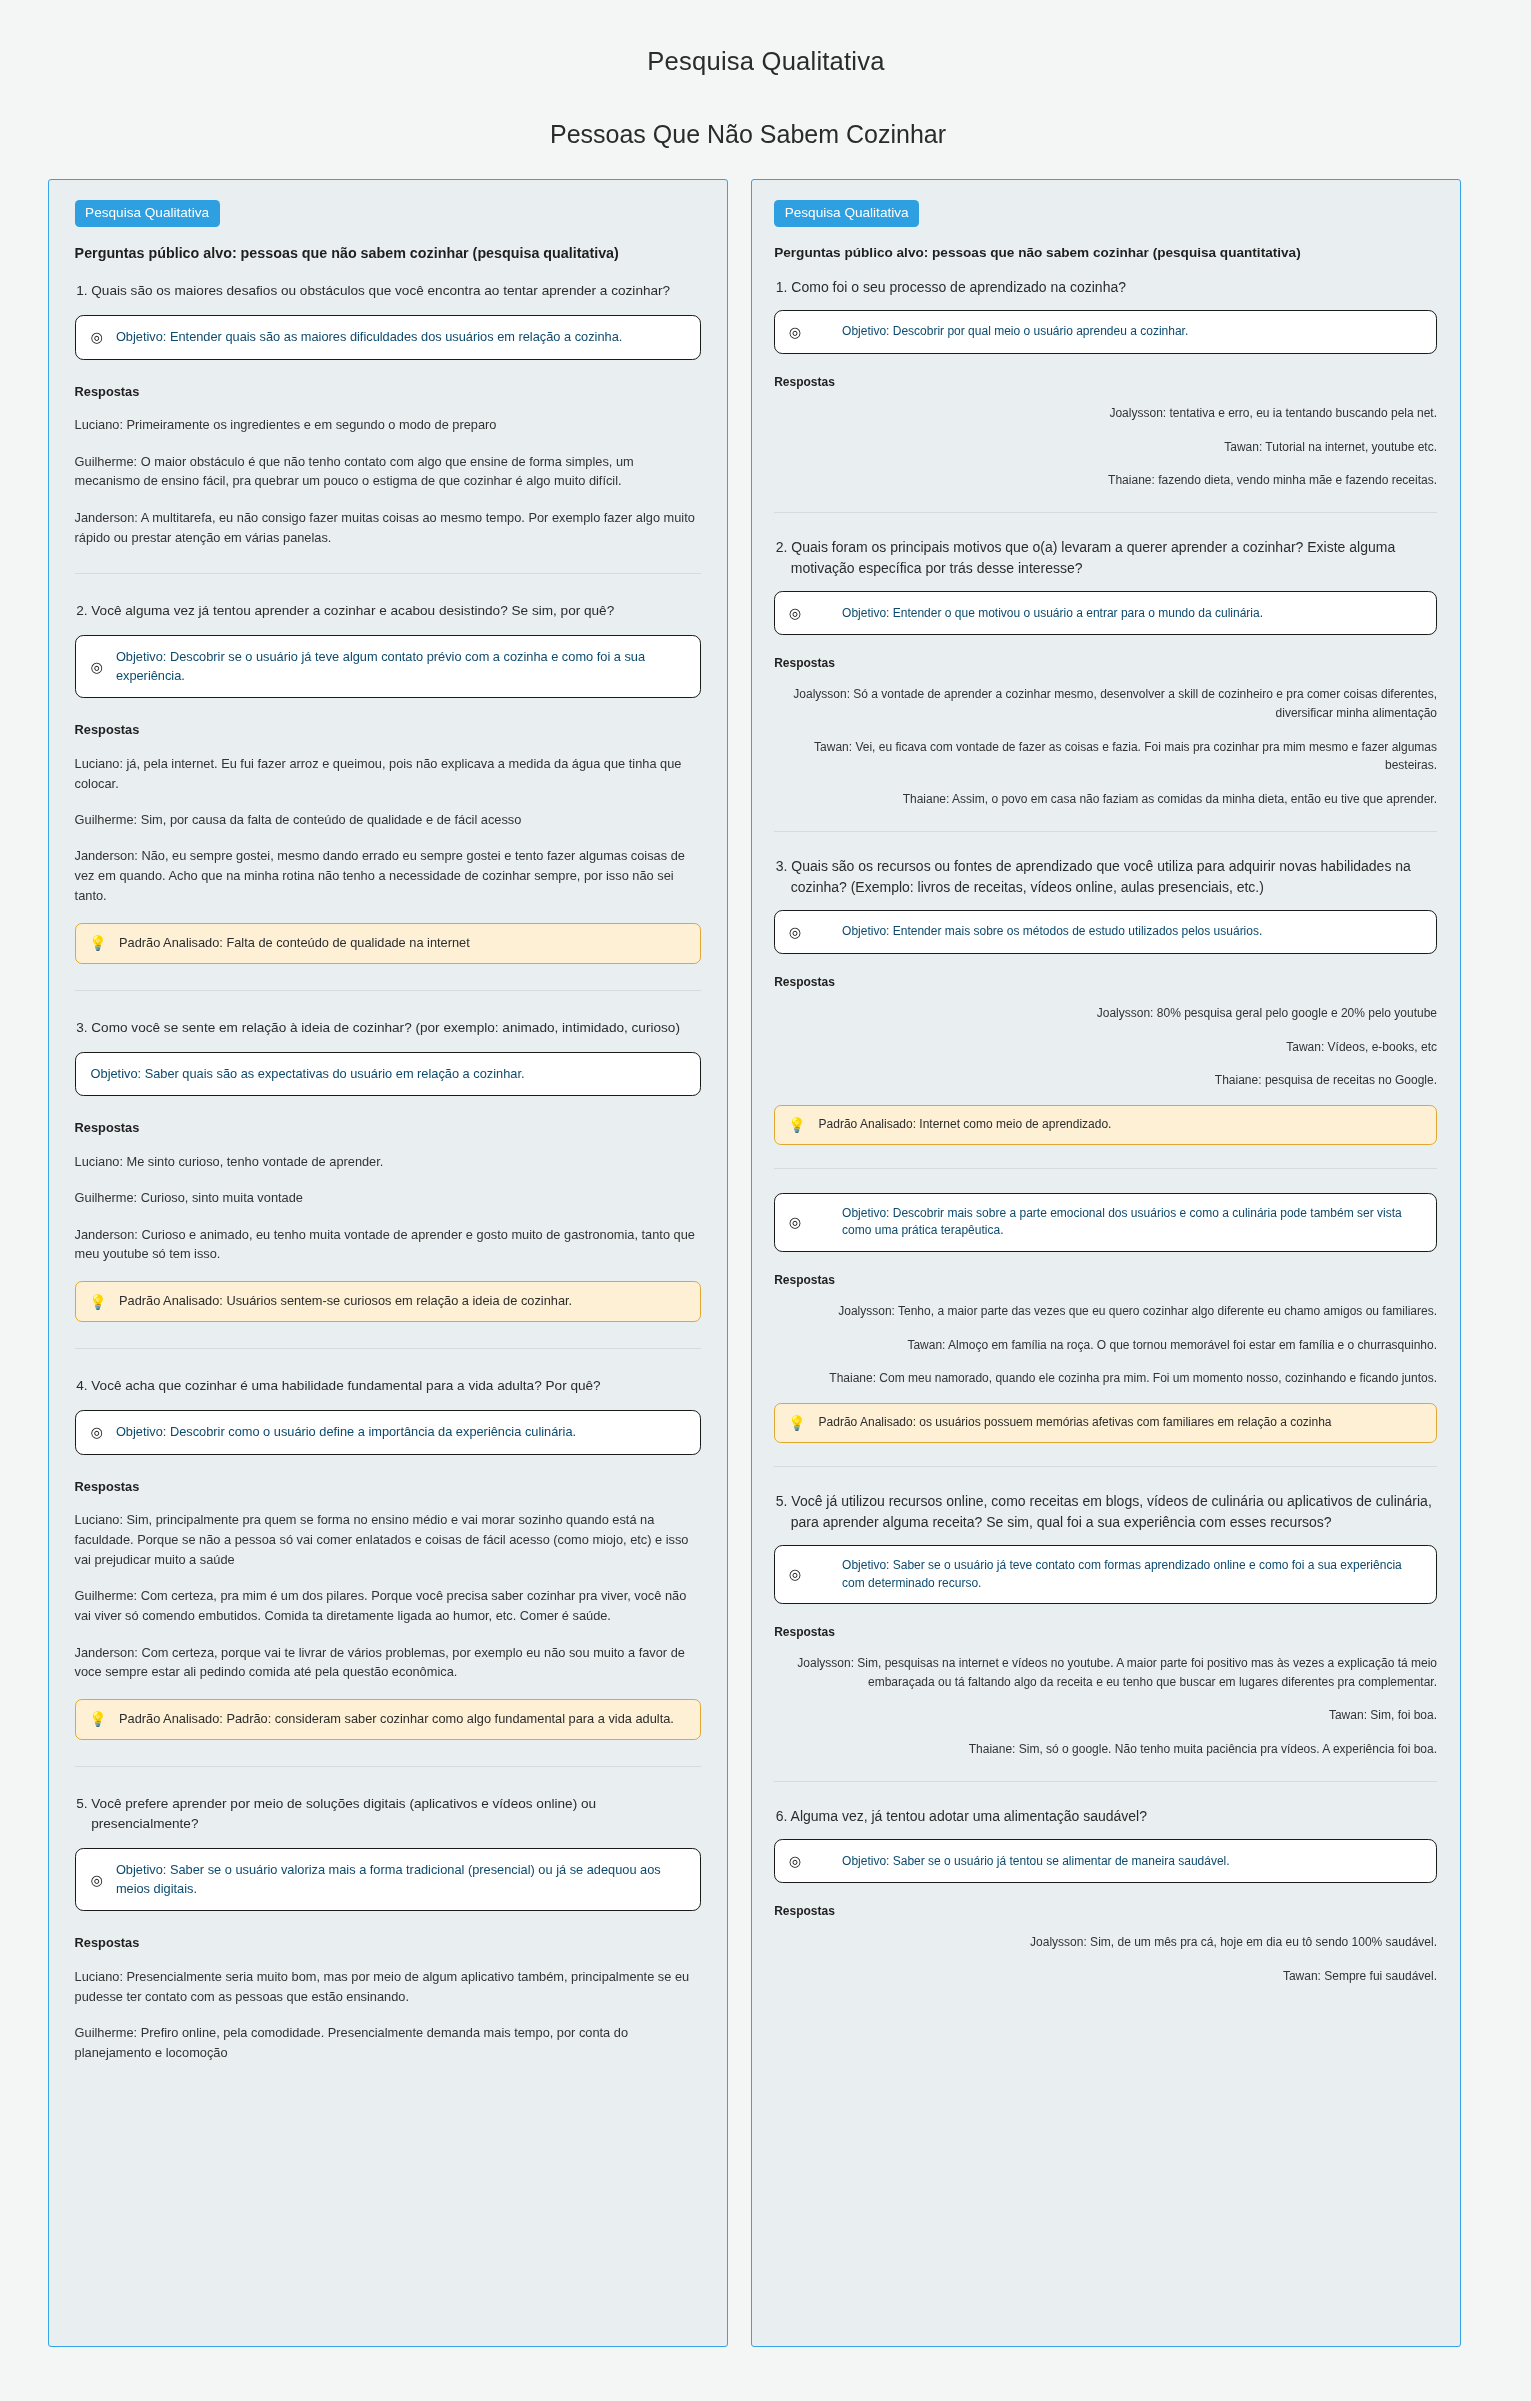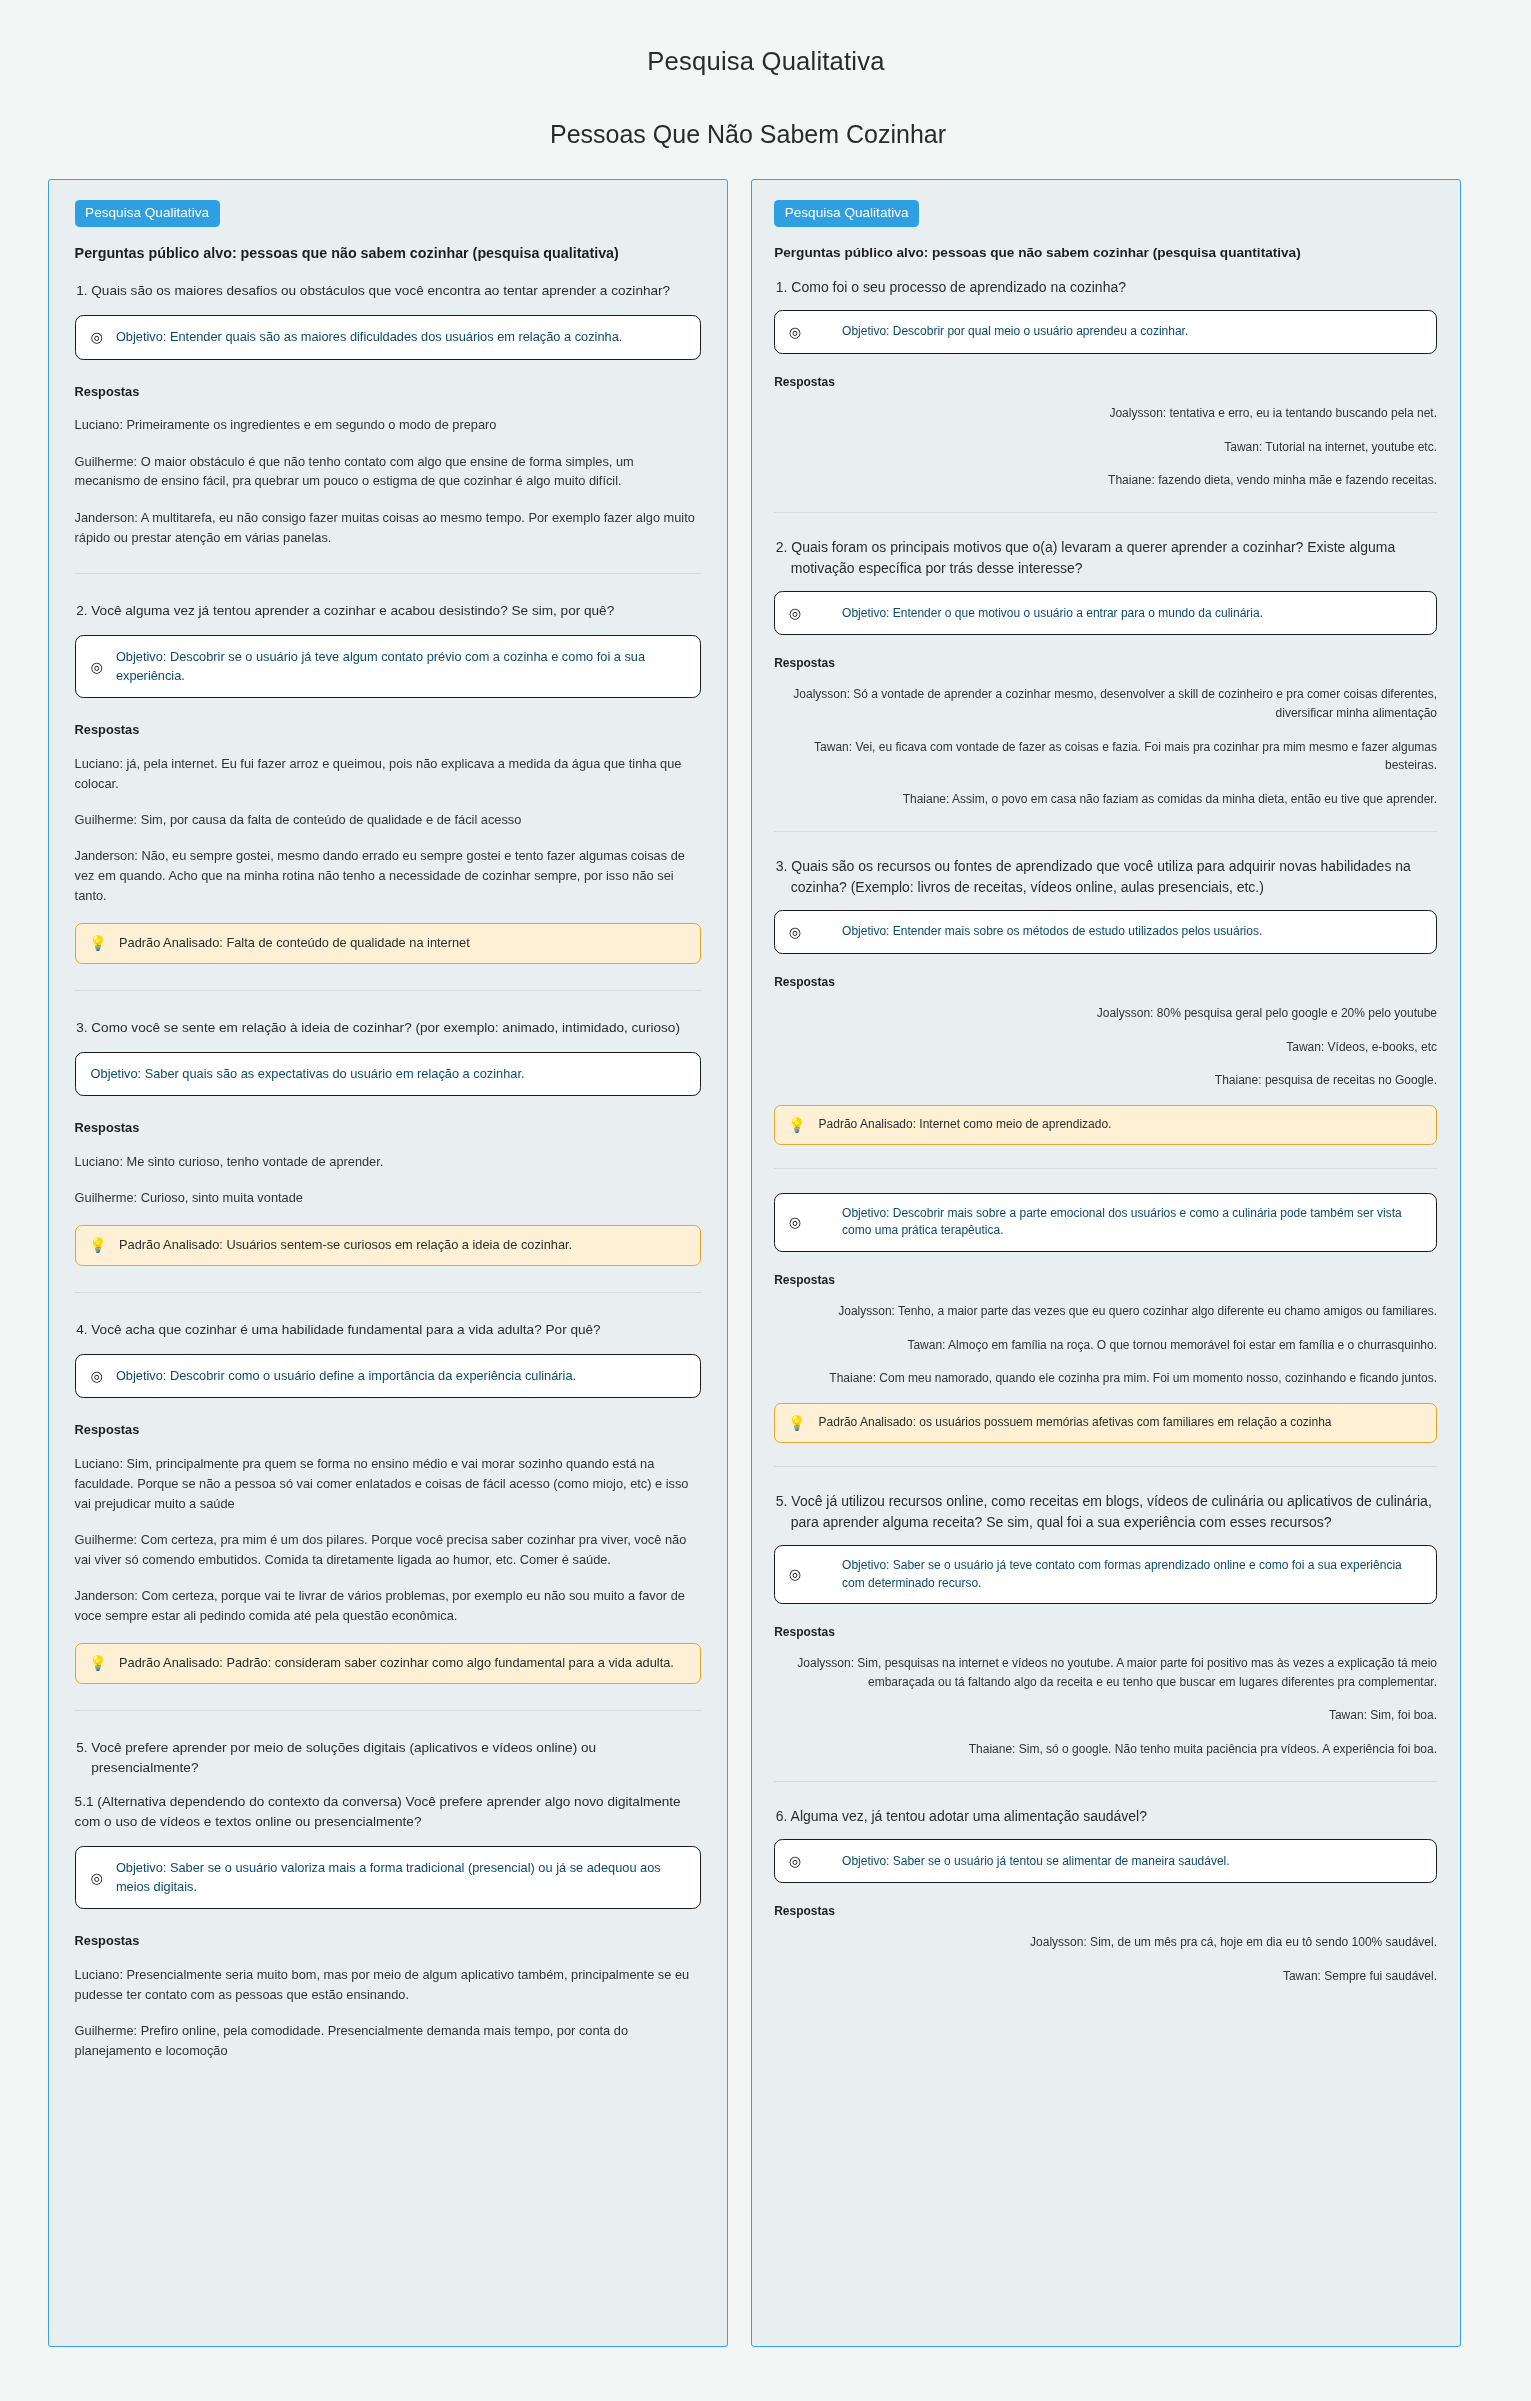--- a/index.html
+++ b/index.html
@@ -214,41 +214,41 @@
           <span class="text">Padrão Analisado: Falta de conteúdo de qualidade na internet</span>
         </div>
         <hr class="divider">
         <div class="question">3. Como você se sente em relação à ideia de cozinhar? (por exemplo: animado, intimidado, curioso)</div>
         <div class="objective no-icon">
           <span class="text">Objetivo: Saber quais são as expectativas do usuário em relação a cozinhar.</span>
         </div>
         <div class="respostas-label">Respostas</div>
         <div class="answer">Luciano: Me sinto curioso, tenho vontade de aprender.</div>
         <div class="answer">Guilherme: Curioso, sinto muita vontade</div>
+        <div class="answer">Janderson: Curioso e animado, eu tenho muita vontade de aprender e gosto muito de gastronomia, tanto que meu youtube só tem isso.</div>
         <div class="pattern">
           <span class="icon">💡</span>
           <span class="text">Padrão Analisado: Usuários sentem-se curiosos em relação a ideia de cozinhar.</span>
         </div>
         <hr class="divider">
         <div class="question">4. Você acha que cozinhar é uma habilidade fundamental para a vida adulta? Por quê?</div>
         <div class="objective">
           <span class="icon">◎</span>
           <span class="text">Objetivo: Descobrir como o usuário define a importância da experiência culinária.</span>
         </div>
         <div class="respostas-label">Respostas</div>
         <div class="answer">Luciano: Sim, principalmente pra quem se forma no ensino médio e vai morar sozinho quando está na faculdade. Porque se não a pessoa só vai comer enlatados e coisas de fácil acesso (como miojo, etc) e isso vai prejudicar muito a saúde</div>
         <div class="answer">Guilherme: Com certeza, pra mim é um dos pilares. Porque você precisa saber cozinhar pra viver, você não vai viver só comendo embutidos. Comida ta diretamente ligada ao humor, etc. Comer é saúde.</div>
         <div class="answer">Janderson: Com certeza, porque vai te livrar de vários problemas, por exemplo eu não sou muito a favor de voce sempre estar ali pedindo comida até pela questão econômica.</div>
         <div class="pattern">
           <span class="icon">💡</span>
           <span class="text">Padrão Analisado: Padrão: consideram saber cozinhar como algo fundamental para a vida adulta.</span>
         </div>
         <hr class="divider">
         <div class="question">5. Você prefere aprender por meio de soluções digitais (aplicativos e vídeos online) ou presencialmente?</div>
-        <div class="question-sub">5.1 (Alternativa dependendo do contexto da conversa) Você prefere aprender algo novo digitalmente com o uso de vídeos e textos online ou presencialmente?</div>
         <div class="objective">
           <span class="icon">◎</span>
           <span class="text">Objetivo: Saber se o usuário valoriza mais a forma tradicional (presencial) ou já se adequou aos meios digitais.</span>
         </div>
         <div class="respostas-label">Respostas</div>
         <div class="answer">Luciano: Presencialmente seria muito bom, mas por meio de algum aplicativo também, principalmente se eu pudesse ter contato com as pessoas que estão ensinando.</div>
         <div class="answer">Guilherme: Prefiro online, pela comodidade. Presencialmente demanda mais tempo, por conta do planejamento e locomoção</div>
       </div>
   </section>
 

